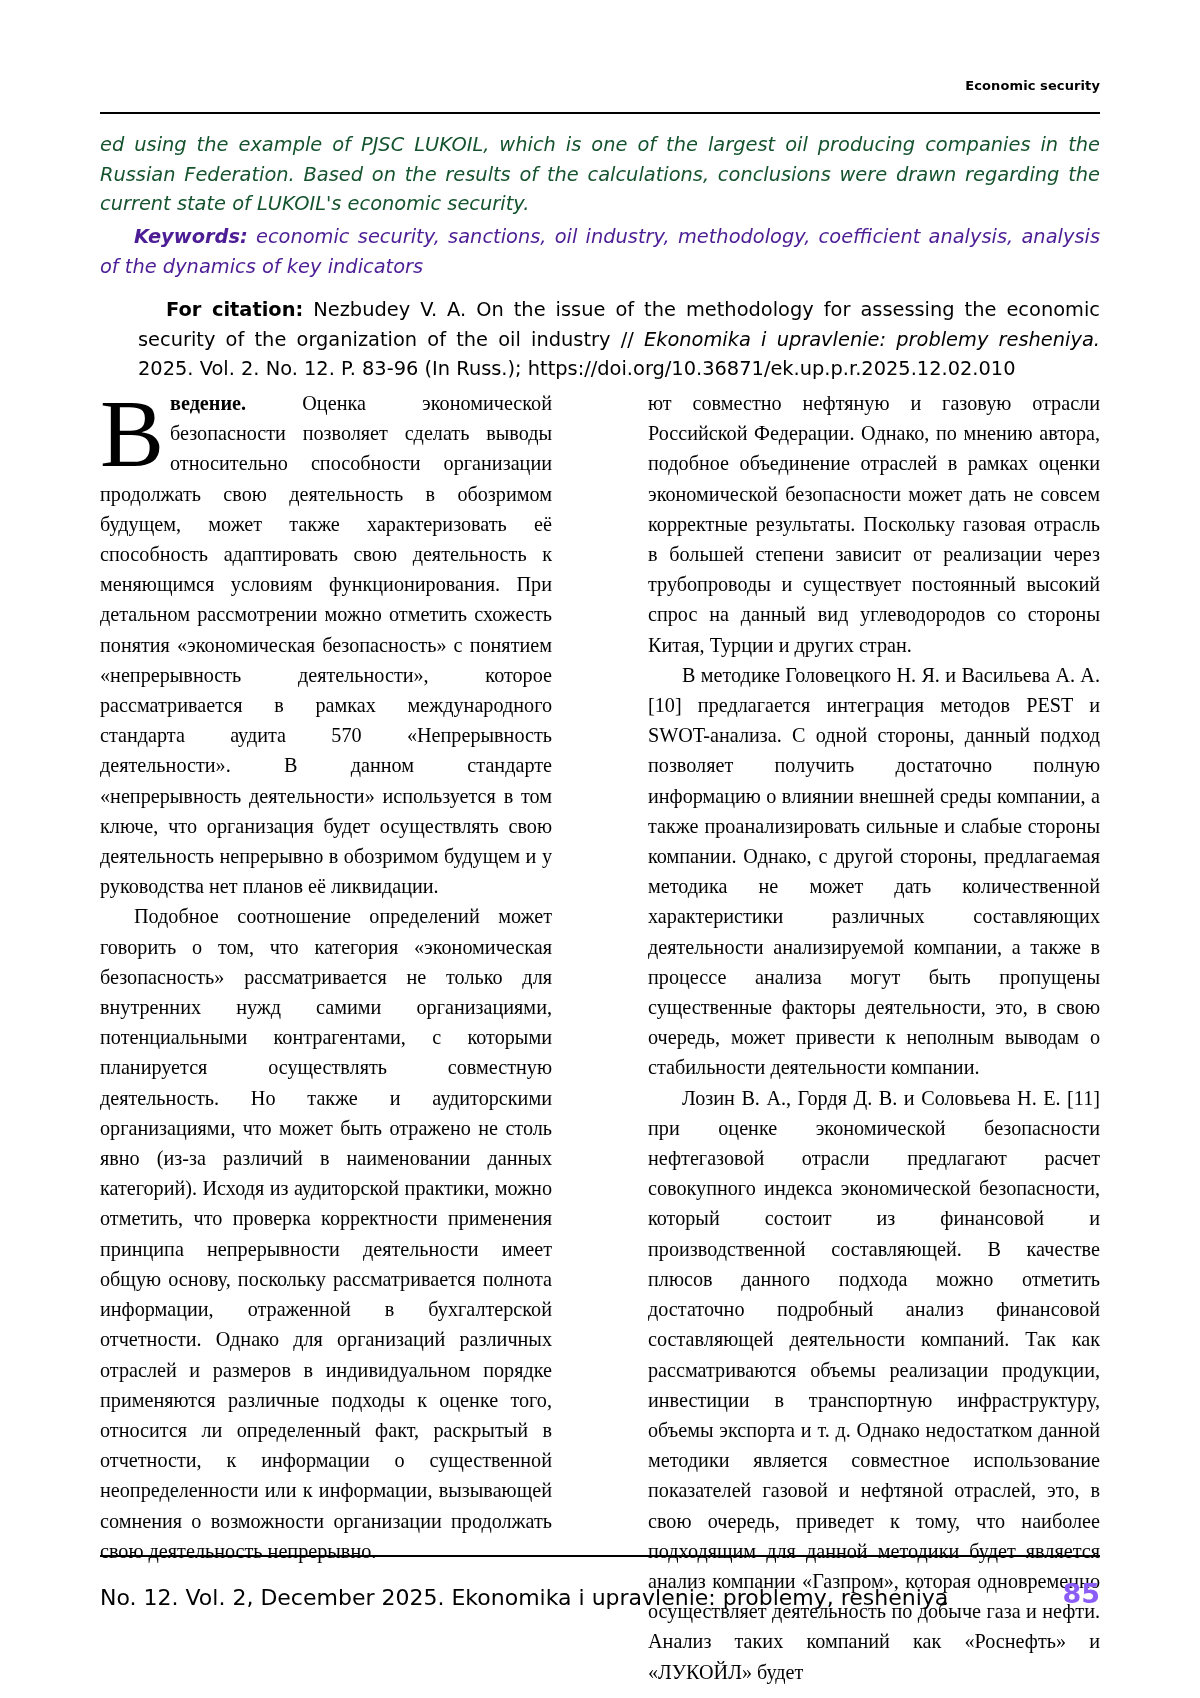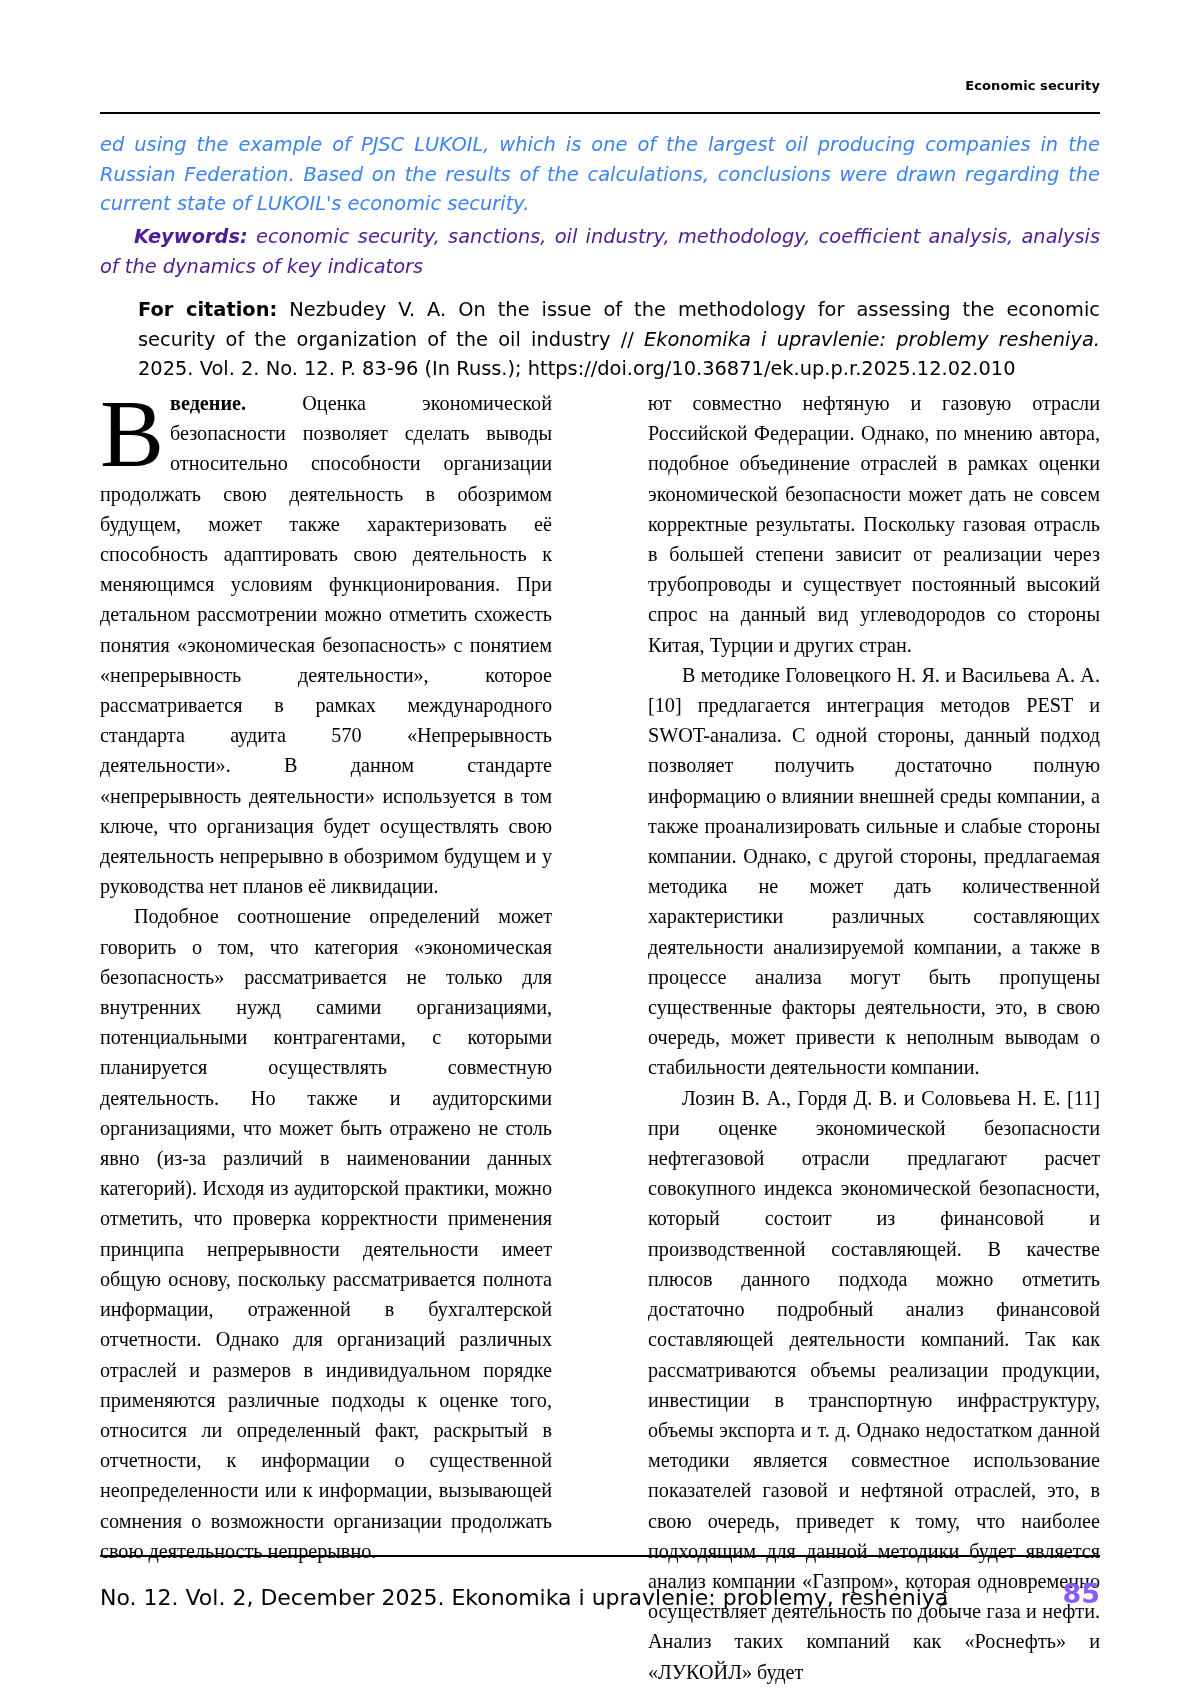--- a/index.html
+++ b/index.html
@@ -54,21 +54,21 @@
   .abstract-tail {
     position: absolute;
     left: 100px;
     top: 130px;
     width: 1000px;
     font-family: "DejaVu Sans", sans-serif;
     font-style: italic;
     font-size: 19.4px;
     line-height: 29.5px;
     text-align: justify;
-    color: #3b82f6;
+    color: #14532d;
   }
   .keywords {
     position: absolute;
     left: 100px;
     top: 222px;
     width: 1000px;
     font-family: "DejaVu Sans", sans-serif;
     font-style: italic;
     font-size: 19.4px;
     line-height: 29.5px;
@@ -84,21 +84,21 @@
     position: absolute;
     left: 138px;
     top: 295px;
     width: 962px;
     font-family: "DejaVu Sans", sans-serif;
     font-size: 19.4px;
     line-height: 29.5px;
     text-align: justify;
     color: #000;
   }
-  .citation b { font-weight: bold; }
+  .citation b { font-weight: bold; margin-left: 28px; }
   .citation i { }
 
   .col {
     position: absolute;
     top: 388px;
     width: 452px;
     font-size: 20.2px;
     line-height: 30.2px;
     text-align: justify;
     color: #000;

